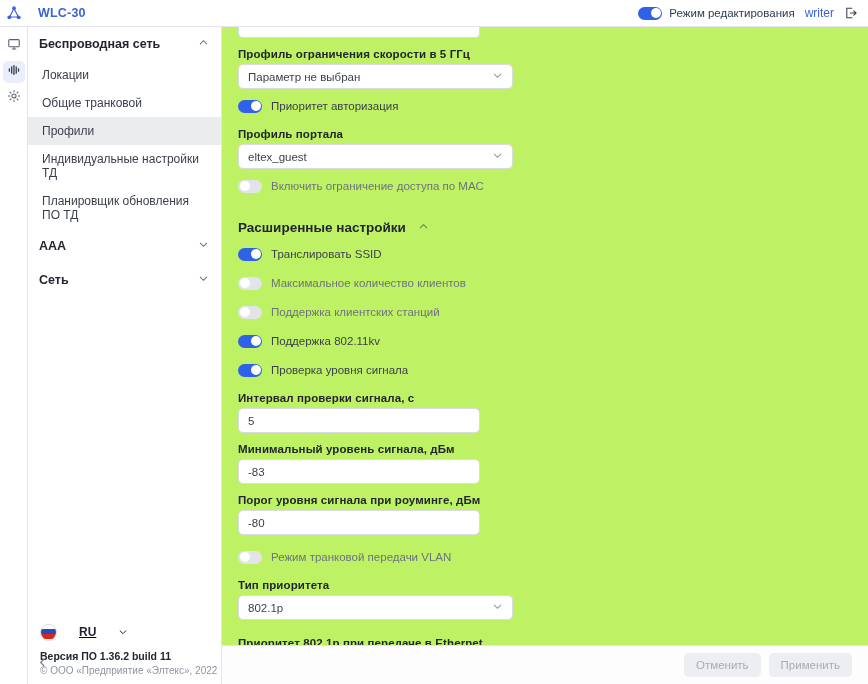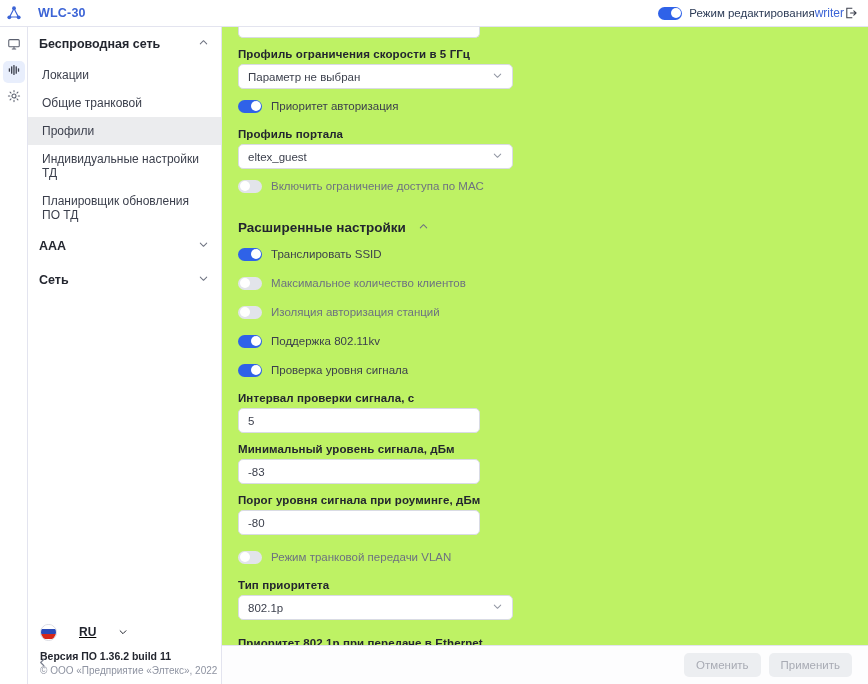--- a/index.html
+++ b/index.html
@@ -17,21 +17,21 @@
     background: #ffffff;
     border-bottom: 1px solid #e3e4ef;
     display: flex; align-items: center;
   }
   #logo-mark { width: 28px; display: flex; align-items: center; justify-content: center; }
   #app-title {
     color: #3c64d6; font-size: 12.5px; font-weight: 600;
     margin-left: 10px; letter-spacing: .2px;
   }
   #topbar-right {
-    margin-left: auto; display: flex; align-items: center; 
+    margin-left: auto; display: flex; align-items: center; gap: 10px;
     padding-right: 10px;
   }
   .edit-mode-wrap { display: flex; align-items: center; gap: 7px; }
   .edit-mode-label { font-size: 11.5px; color: #2b3a55; }
   .user-name { font-size: 12px; color: #3c64d6; }
   #logout-icon { display: flex; align-items: center; }
 
   
   #rail {
     position: absolute; top: 27px; left: 0; width: 28px; height: 657px;
@@ -342,21 +342,21 @@
         <span class="toggle off">
             <span class="knob"></span>
           </span>
         <span class="toggle-label muted">Максимальное количество клиентов</span>
       </div>
 
       <div class="toggle-row">
         <span class="toggle off">
             <span class="knob"></span>
           </span>
-        <span class="toggle-label muted">Изоляция авторизация станций</span>
+        <span class="toggle-label muted">Поддержка клиентских станций</span>
       </div>
 
       <div class="toggle-row">
         <span class="toggle on">
             <span class="knob"></span>
           </span>
         <span class="toggle-label">Поддержка 802.11kv</span>
       </div>
 
       <div class="toggle-row">

